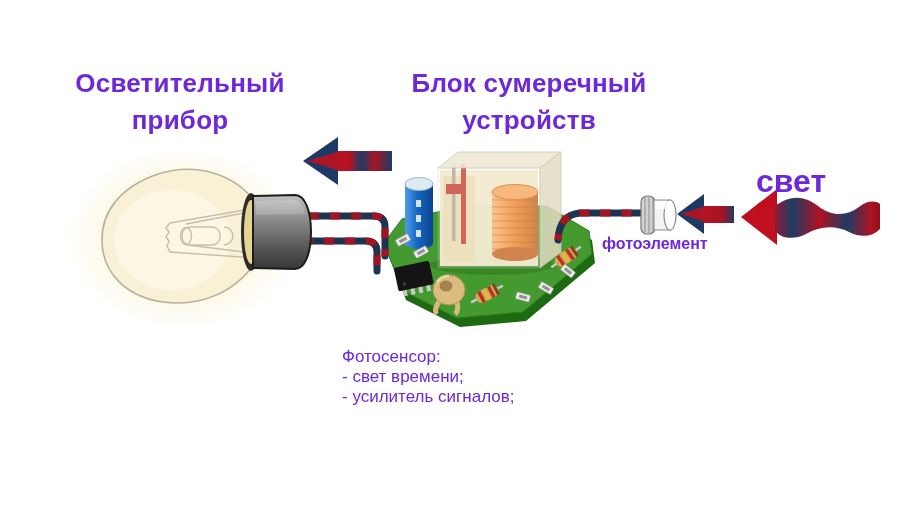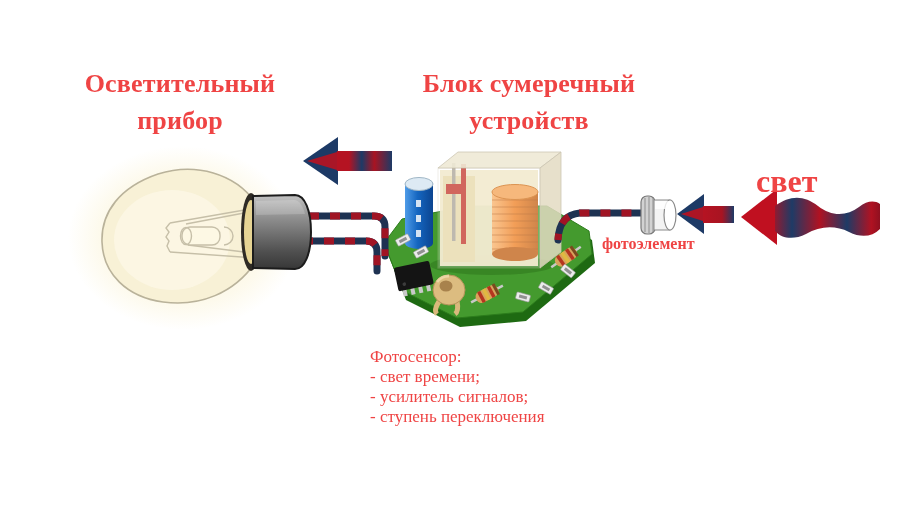--- a/index.html
+++ b/index.html
@@ -1,18 +1,18 @@
 <!DOCTYPE html>
 <html lang="ru"><head>
 <meta charset="utf-8">
 <style>
   html,body{margin:0;padding:0;background:#fff;}
   .stage{
     position:relative;width:919px;height:520px;background:#ffffff;overflow:hidden;
-    font-family:Liberation Serif, serif;color:#ef4444;
+    font-family:Liberation Sans, sans-serif;color:#6d28d9;
   }
   .abs{position:absolute;}
   .title{font-weight:bold;font-size:26px;line-height:37px;text-align:center;letter-spacing:0.2px;}
   .label-bold{font-weight:bold;}
   .list{font-size:17px;line-height:20px;}
   .list .li{white-space:pre-wrap;}
   svg{display:block;}
 </style>
 </head>
 <body>
@@ -213,20 +213,19 @@
 
   <div class="abs title" style="left:58px;top:65px;width:244px">Осветительный прибор</div>
 
   <div class="abs title" style="left:388px;top:65px;width:282px">Блок сумеречный устройств</div>
 
   <div class="abs label-bold" style="left:756px;top:163px;font-size:32px">свет</div>
 
   <div class="abs label-bold" style="left:602px;top:235px;font-size:16px">фотоэлемент</div>
 
 
-  <div class="abs list" style="left:370px;top:347px">
+  <div class="abs list" style="left:342px;top:347px">
     <div class="li">Фотосенсор:</div>
     <div class="li">- свет времени;</div>
     <div class="li">- усилитель сигналов;</div>
-    <div class="li">- ступень переключения</div>
   </div>
 
 </div>
 
 </body></html>

